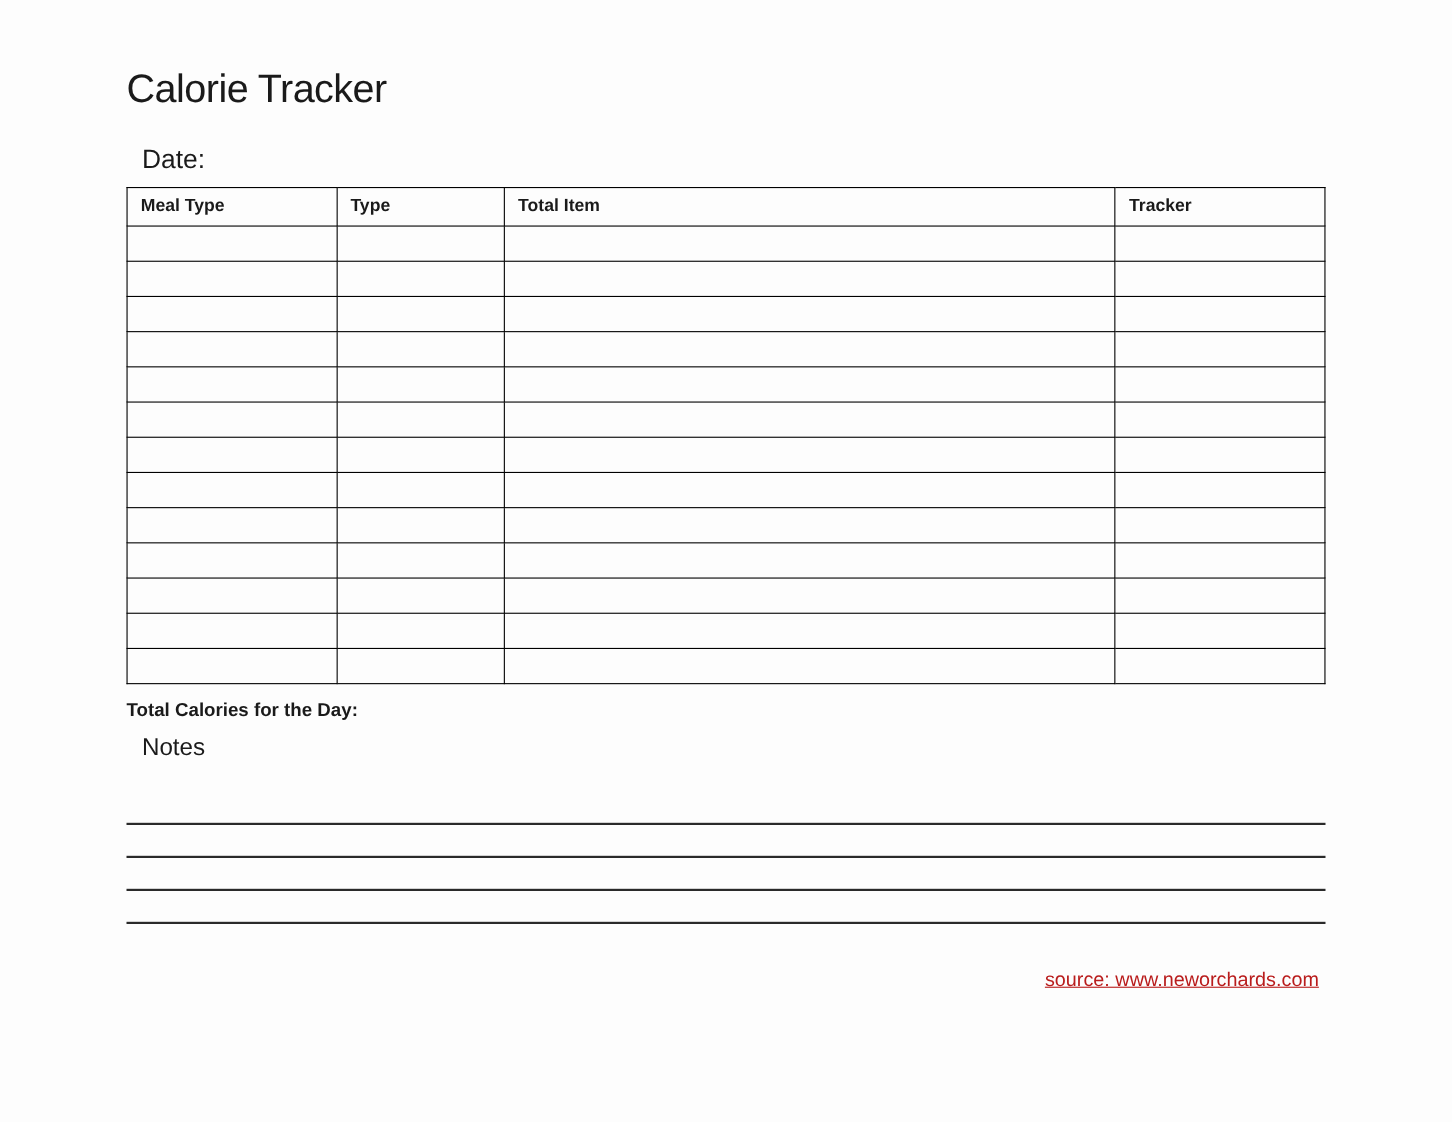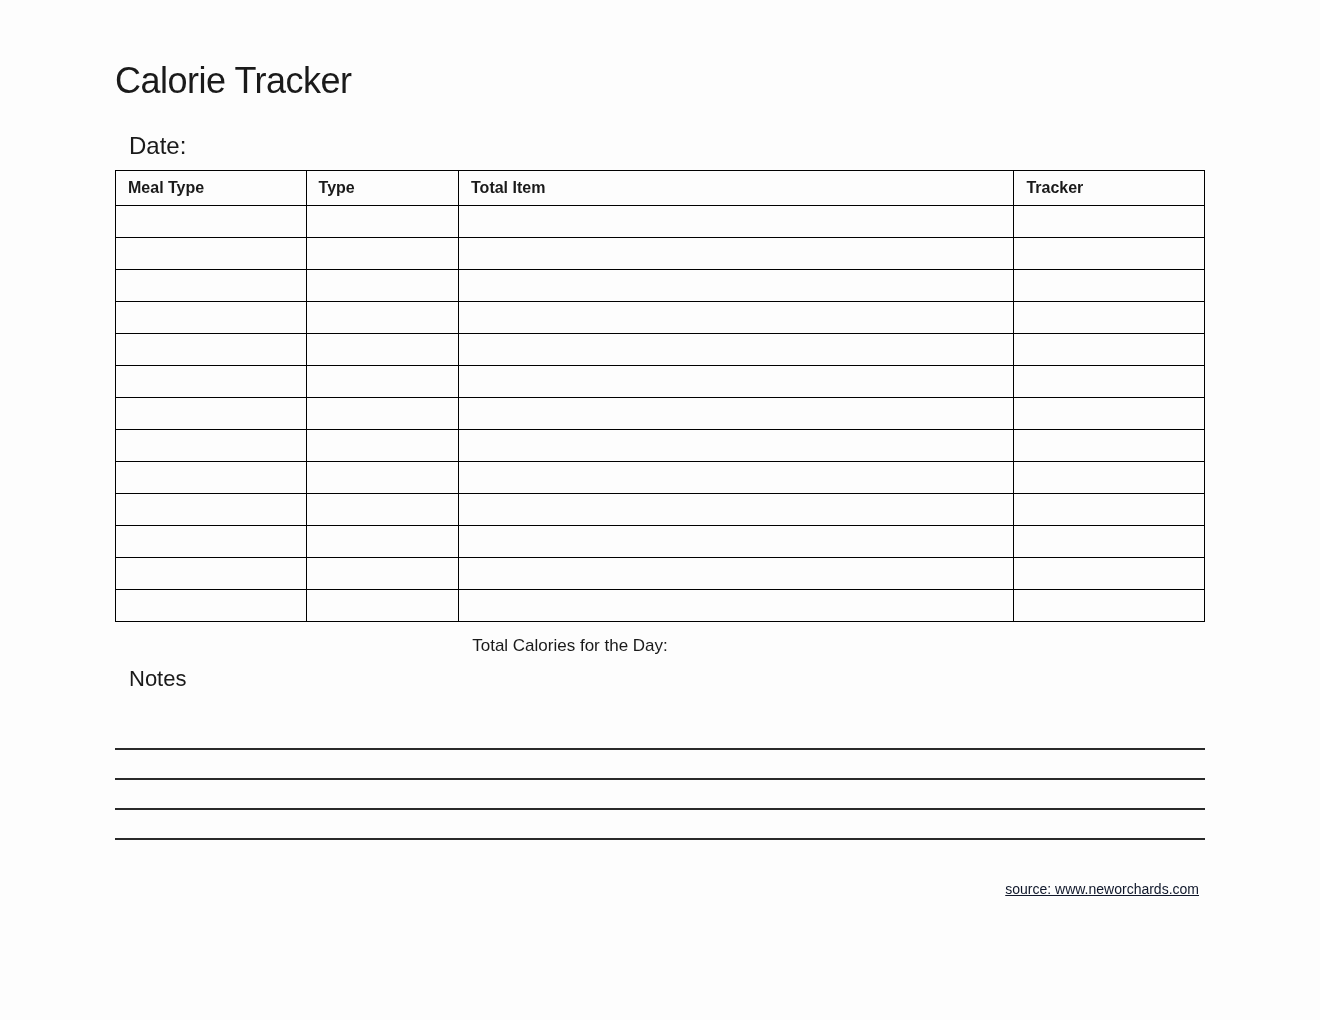--- a/index.html
+++ b/index.html
@@ -47,22 +47,22 @@
     }
     table.tracker td {
       height: 32px;
       padding: 6px 12px;
     }
     .col-meal { width: 17.5%; }
     .col-time { width: 14%; }
     .col-food { width: 51%; }
     .col-cal  { width: 17.5%; }
     .total-row {
-      text-align: center;
-      font-weight: 400;
+      text-align: left;
+      font-weight: 700;
       font-size: 17px;
       padding: 14px 180px 0 0;
     }
     .notes-label {
       font-size: 22px;
       margin-left: 14px;
       margin-top: 10px;
       margin-bottom: 28px;
     }
     .notes-lines {
@@ -72,22 +72,22 @@
       border-bottom: 2px solid #2a2a2a;
       height: 30px;
       margin-bottom: 0px;
     }
     .source {
       text-align: right;
       margin-top: 40px;
       padding-right: 6px;
     }
     .source a {
-      color: #0f172a;
-      font-size: 14px;
+      color: #b91c1c;
+      font-size: 18px;
     }
   </style>
 </head>
 <body>
 
 <h1 class="title">Calorie Tracker</h1>
 
 <div class="date-label">Date:</div>
 
 <table class="tracker">

